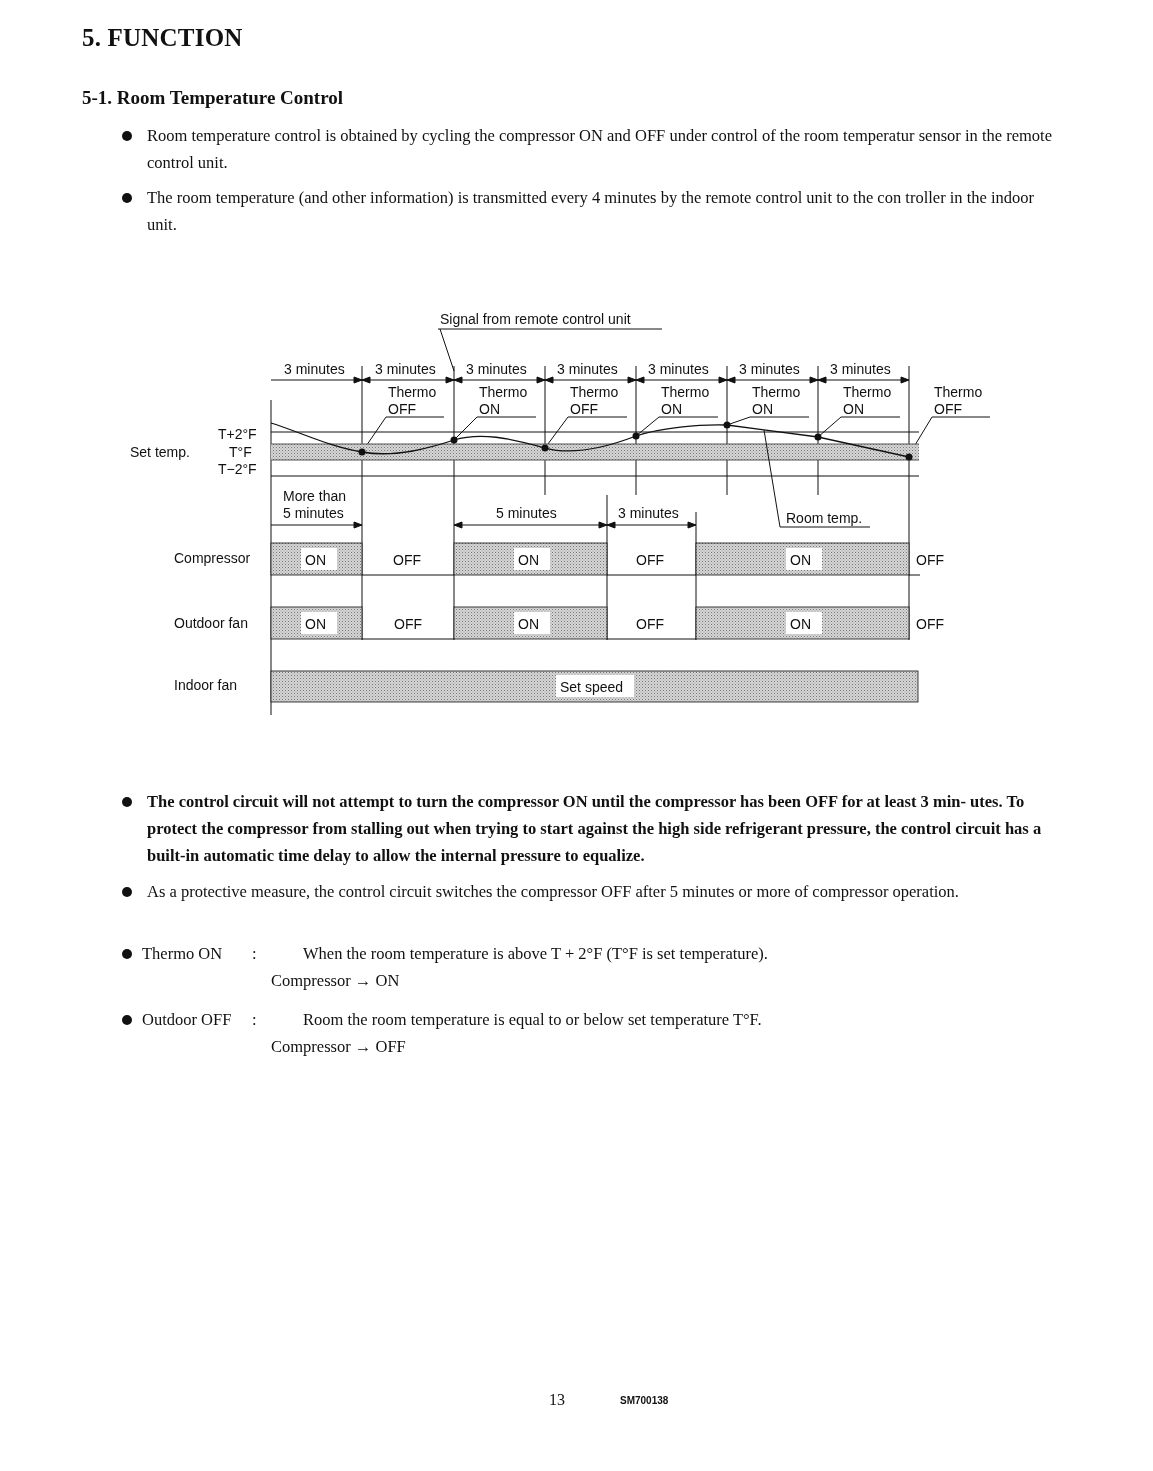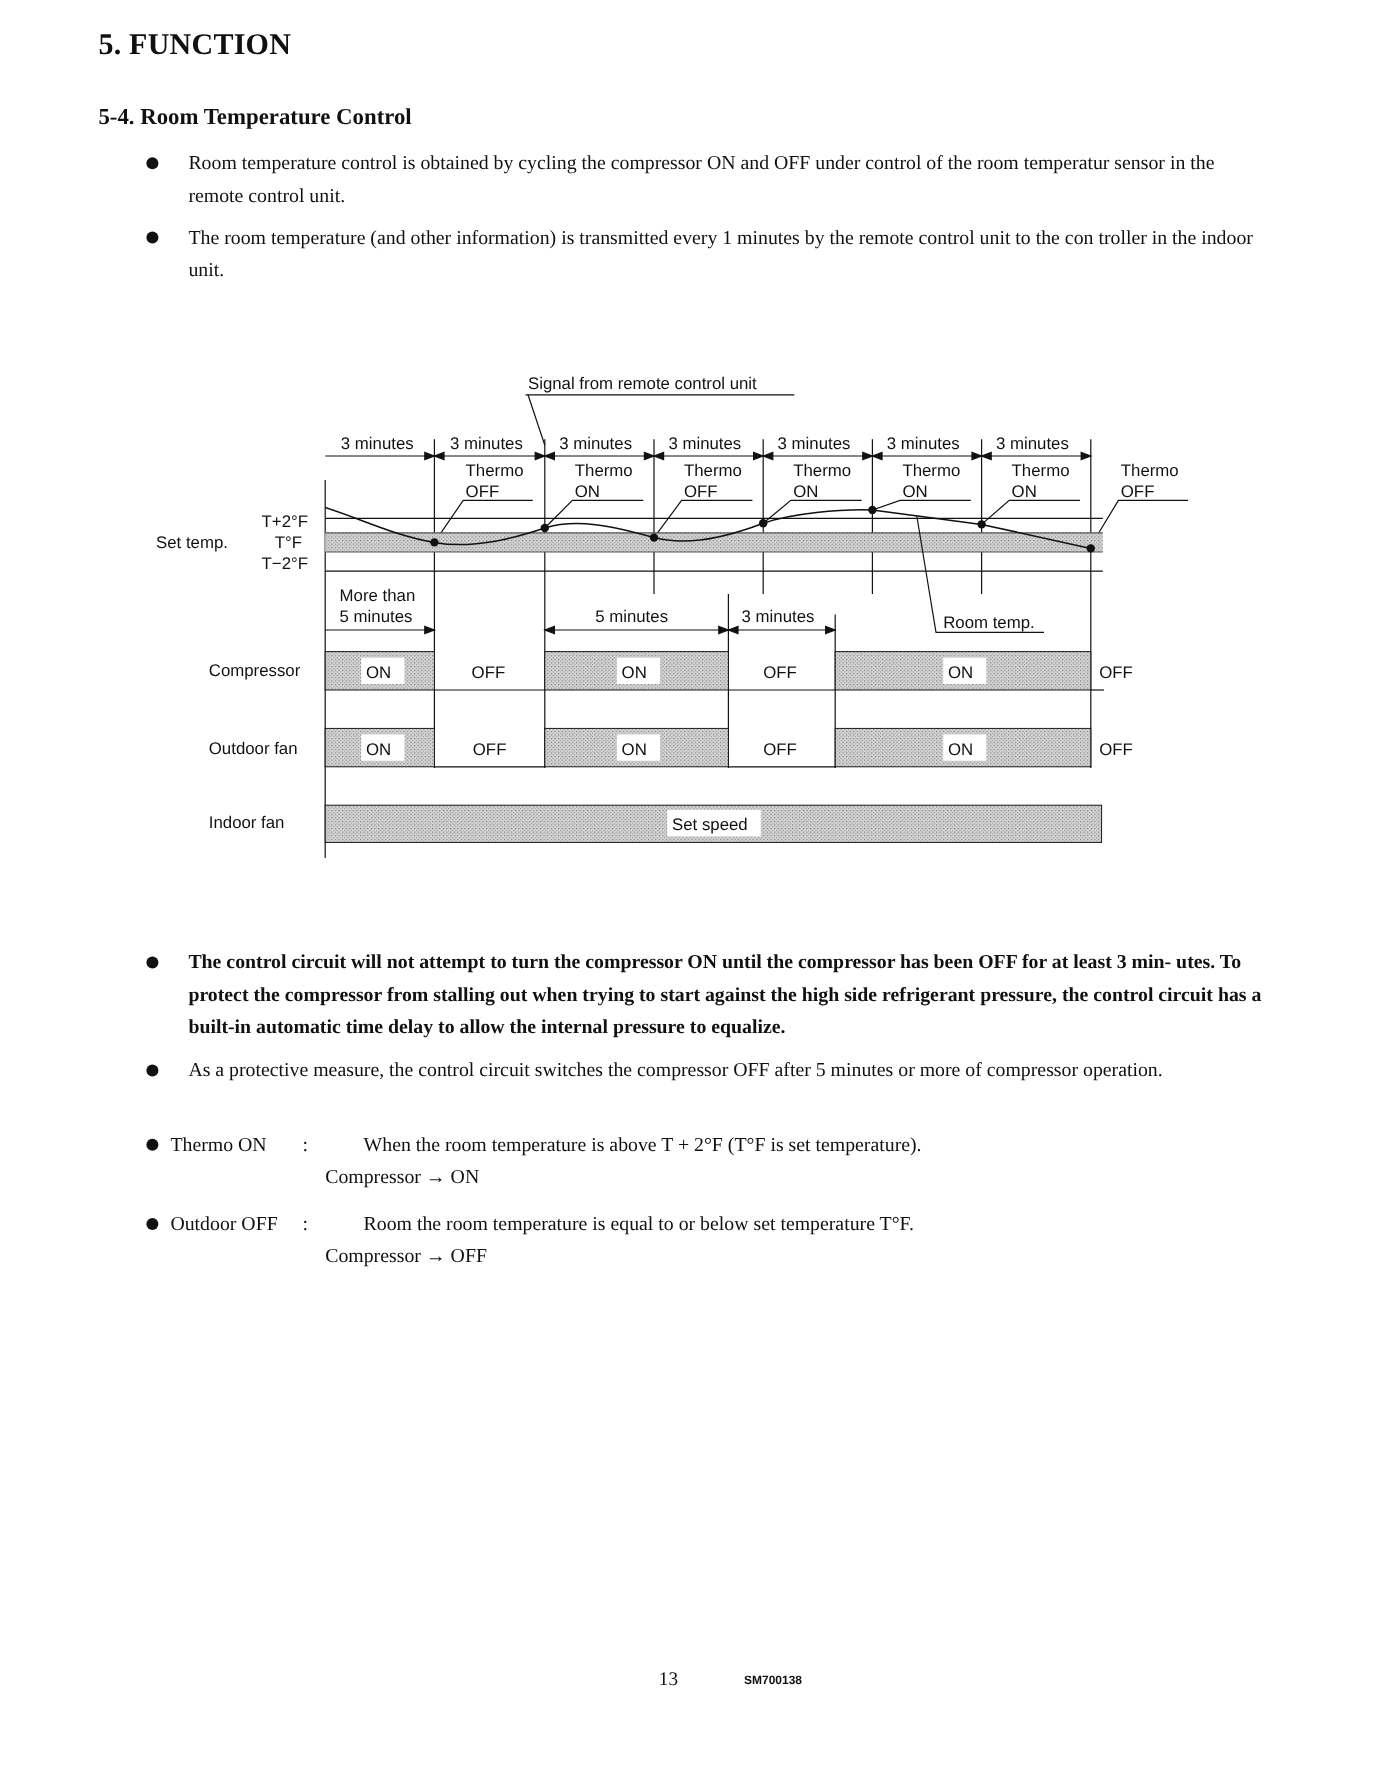--- a/index.html
+++ b/index.html
@@ -2,46 +2,46 @@
 <html><head>
 <meta charset="utf-8">
 <style>
   html, body { margin:0; padding:0; background:#fff; }
   body { width:1153px; height:1471px; position:relative; overflow:hidden; color:#111;
          font-family:"Liberation Serif","DejaVu Serif",serif; }
   h1.title { position:absolute; left:82px; top:24px; margin:0; font-size:25px; font-weight:bold; letter-spacing:0.2px; }
   h2.sub { position:absolute; left:82px; top:87px; margin:0; font-size:19px; font-weight:bold; }
   .bullet-para { position:absolute; left:122px; width:930px; font-size:16.5px; line-height:27px; }
   .bullet-para .dot { position:absolute; left:0; top:9px; width:10px; height:10px; border-radius:50%; background:#111; }
-  .bullet-para .txt { margin-left:35px; display:block; }
+  .bullet-para .txt { margin-left:25px; display:block; }
   .def-row { position:absolute; left:122px; font-size:16.5px; line-height:27px; }
   .def-row .dot { position:absolute; left:0; top:9px; width:10px; height:10px; border-radius:50%; background:#111; }
   .def-row .term { position:absolute; left:20px; white-space:nowrap; }
   .def-row .colon { position:absolute; left:130px; }
   .def-row .desc { position:absolute; left:149px; white-space:nowrap;margin-left:32px; }
   .def-row .desc2 { position:absolute; left:149px; top:27px; white-space:nowrap; }
   .footer-page { position:absolute; left:549px; top:1391px; font-size:16px; font-weight:normal; }
   .footer-code { position:absolute; left:620px; top:1395px; font-size:10px; font-weight:bold;
                  font-family:"Liberation Sans","DejaVu Sans",sans-serif; }
   svg.diagram { position:absolute; left:0; top:0; }
   svg text { font-family:"Liberation Sans","DejaVu Sans",sans-serif; font-size:14px; fill:#111; }
 </style>
 </head>
 <body>
 
 <h1 class="title">5. FUNCTION</h1>
-<h2 class="sub">5-4. Room Temperature Control</h2>
+<h2 class="sub">5-1. Room Temperature Control</h2>
 
 <div class="bullet-para" style="top:122px;">
   <span class="dot"></span>
   <span class="txt">Room temperature control is obtained by cycling the compressor ON and OFF under control of the room temperatur sensor in the remote control unit.</span>
 </div>
 <div class="bullet-para" style="top:184px;">
   <span class="dot"></span>
-  <span class="txt">The room temperature (and other information) is transmitted every 1 minutes by the remote control unit to the con troller in the indoor unit.</span>
+  <span class="txt">The room temperature (and other information) is transmitted every 4 minutes by the remote control unit to the con troller in the indoor unit.</span>
 </div>
 
 <svg class="diagram" width="1153" height="760">
   <defs>
     <pattern id="dots" width="3" height="3" patternUnits="userSpaceOnUse">
       <rect width="3" height="3" fill="#d6d6d6"></rect>
       <rect width="1" height="1" fill="#777"></rect>
       <rect x="1.5" y="1.5" width="1" height="1" fill="#999"></rect>
     </pattern>
   </defs>

